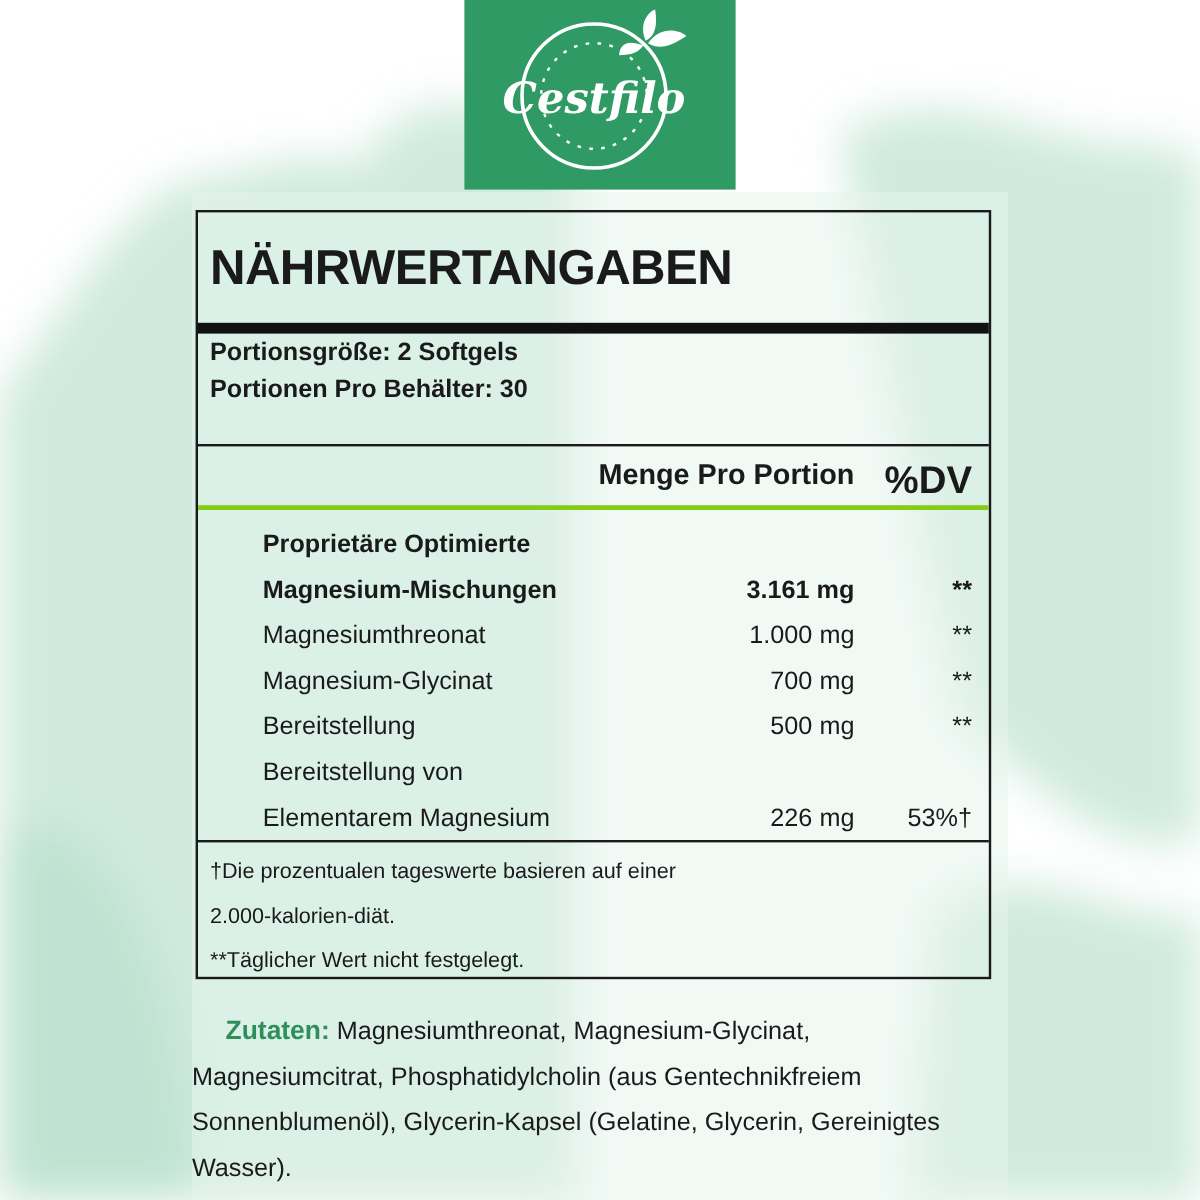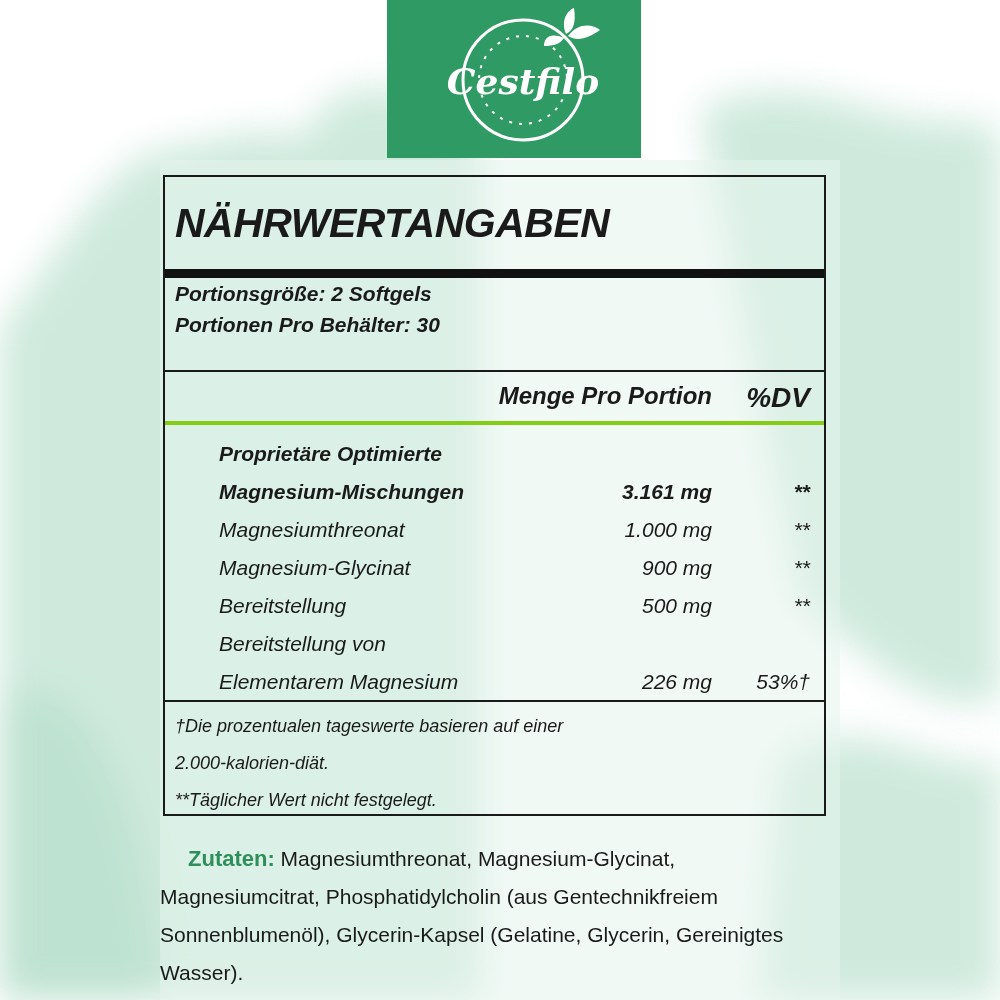--- a/index.html
+++ b/index.html
@@ -6,33 +6,33 @@
   body {
     width:1000px; height:1000px; overflow:hidden; position:relative;
     background:#ffffff;
     font-family:"Liberation Sans", sans-serif;
     color:#1a1a1a;
   }
   .bg { position:absolute; inset:0; z-index:0; }
   .logo {
     position:absolute; left:387px; top:0; width:226px; height:158px;
     background:#2f9a63; z-index:2;
-    display:flex; align-items:center; justify-content:center;padding-left:28px;
+    display:flex; align-items:center; justify-content:center;
   }
   .label {
     position:absolute; left:163px; top:175px; width:663px; height:641px;
-    border:2px solid #1a1a1a; box-sizing:border-box; z-index:2;font-style:italic;
+    border:2px solid #1a1a1a; box-sizing:border-box; z-index:2;
   }
   .title-row { height:90px; display:flex; align-items:center; padding-left:10px; border-bottom:9px solid #111; box-sizing:border-box; height:101px; }
   .title { font-size:41px; font-weight:bold; letter-spacing:-0.5px; }
   .serving { height:94px; border-bottom:2px solid #1a1a1a; box-sizing:border-box; padding:0 0 0 10px; }
   .serving div { font-size:21px; font-weight:bold; line-height:31px; }
   .head-row { height:53px; border-bottom:4px solid #84cc16; box-sizing:border-box; position:relative; }
   .head-row .amt { position:absolute; right:112px; top:10px; font-size:24px; font-weight:bold; }
-  .head-row .dv { position:absolute; right:14px; top:10px; font-size:28px; font-weight:bold;margin-left:16px; }
+  .head-row .dv { position:absolute; right:14px; top:10px; font-size:32px; font-weight:bold;margin-left:16px; }
   .rows { padding-top:10px; border-bottom:2px solid #1a1a1a; height:277px; box-sizing:border-box; }
   .row { position:relative; height:38px; font-size:21px; line-height:38px; padding-left:10px;margin-left:44px; }
   .row .name { position:absolute; left:10px; }
   .row .amt { position:absolute; right:112px; }
   .row .dv { position:absolute; right:14px; }
   .row.bold { font-weight:bold; }
   .notes { padding:6px 10px; font-size:18px; line-height:37px; }
   .ingredients {
     position:absolute; left:160px; top:840px; width:680px; z-index:2;
     font-size:21px; line-height:38px; color:#1a1a1a;
@@ -95,21 +95,21 @@
       <span class="amt">3.161 mg</span>
       <span class="dv">**</span>
     </div>
     <div class="row">
       <span class="name">Magnesiumthreonat</span>
       <span class="amt">1.000 mg</span>
       <span class="dv">**</span>
     </div>
     <div class="row">
       <span class="name">Magnesium-Glycinat</span>
-      <span class="amt">900 mg</span>
+      <span class="amt">700 mg</span>
       <span class="dv">**</span>
     </div>
     <div class="row">
       <span class="name">Bereitstellung</span>
       <span class="amt">500 mg</span>
       <span class="dv">**</span>
     </div>
     <div class="row">
       <span class="name">Bereitstellung von</span>
       <span class="amt"></span>

